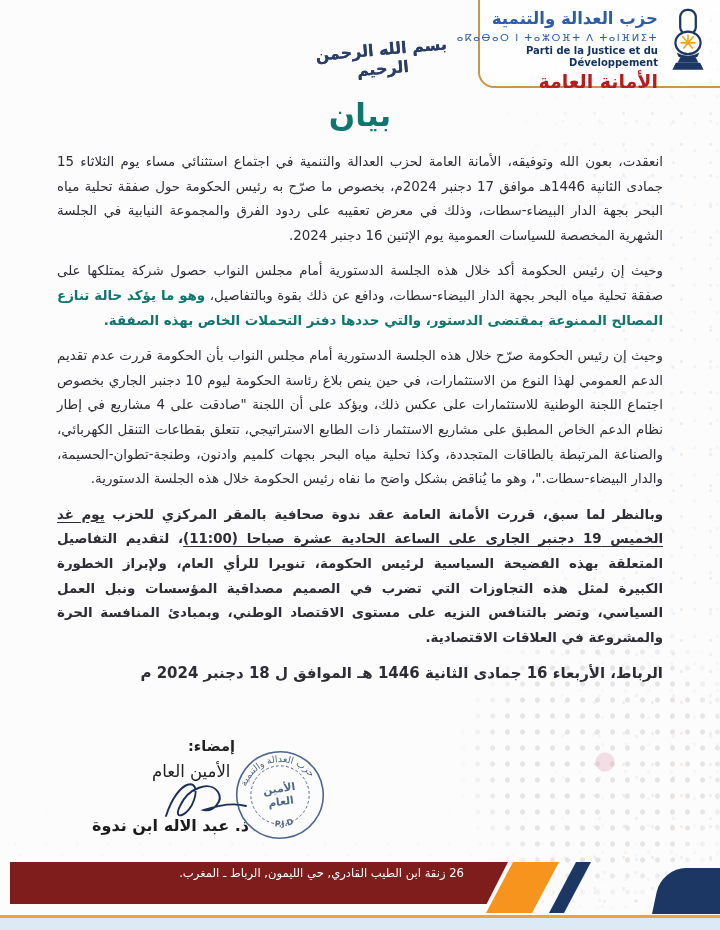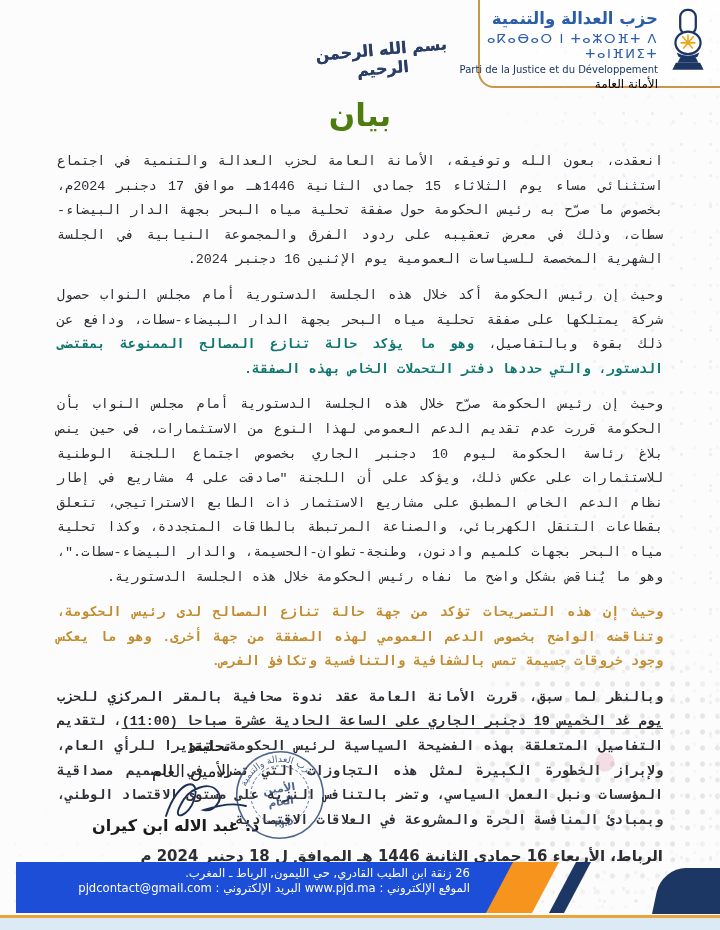--- a/index.html
+++ b/index.html
@@ -46,65 +46,65 @@
   
   .header-box {
     position:absolute; left:478px; top:-22px; width:262px; height:110px;
     border:2px solid #c9964a; border-radius:16px; background:rgba(255,255,255,.55);
   }
   .header-text {
     position:absolute; left:452px; top:10px; width:206px;
     text-align:right; direction:rtl; line-height:1.15;
   }
   .party-ar   { color:#2b5da8; font-weight:bold; font-size:16.5px; }
-  .party-tif  { color:#2b5da8; font-size:13px; letter-spacing:1.6px; direction:ltr; margin-top:3px; }
-  .party-fr   { color:#13305c; font-size:10px; font-weight:400; direction:ltr; margin-top:2px; }
-  .secretariat{ color:#000000; font-weight:normal; font-size:12px; margin-top:3px; }
+  .party-tif  { color:#2b5da8; font-size:10px; letter-spacing:1.6px; direction:ltr; margin-top:3px; }
+  .party-fr   { color:#13305c; font-size:10px; font-weight:700; direction:ltr; margin-top:2px; }
+  .secretariat{ color:#b91c1c; font-weight:bold; font-size:19px; margin-top:3px; }
   .lamp { position:absolute; left:662px; top:6px; width:52px; height:72px; }
 
   .bismillah {
     position:absolute; left:292px; top:40px; width:180px;
     text-align:center; direction:rtl;
     color:#2b3e68; font-weight:bold; font-size:16px;
     transform:rotate(-5deg); letter-spacing:.5px;
     text-shadow:0 0 .4px #2b3e68;
   }
 
   
   .title {
     position:absolute; top:97px; left:0; width:720px;
-    text-align:center; font-size:31px; font-weight:bold; color:#4d7c0f;
+    text-align:center; font-size:31px; font-weight:bold; color:#0f766e;
   }
   .body {
     position:absolute; left:57px; top:150px; width:606px;
     direction:rtl; text-align:justify;
     font-size:13.4px; line-height:24.6px; color:#2d2d33;
   }
-  .body p { margin:0 0 11px 0;font-family:Liberation Mono, monospace; }
+  .body p { margin:0 0 11px 0; }
   .gold  { color:#0f766e; font-weight:600; }
   .goldp { color:#c28c2e; font-weight:bold; }
   .p5 { font-weight:bold; }
   .p5 .underlined { text-decoration:underline; text-underline-offset:3px; }
   .dateline {
     margin:10px 0 0 0; padding-left:235px;
     font-weight:bold; font-size:15px; white-space:nowrap;
     text-align:right; direction:rtl;
   }
 
   
   .sig-label { position:absolute; left:188px; top:738px; direction:rtl; font-weight:bold; font-size:14.5px; color:#222; }
   .sig-role  { position:absolute; left:152px; top:762px; direction:rtl; font-weight:normal; font-size:16.5px; color:#1c1c1c; }
   .sig-name  { position:absolute; left:92px;  top:816px; direction:rtl; font-weight:bold; font-size:16px; color:#1c1c1c; }
   .stamp    { position:absolute; left:233px; top:748px; width:94px; height:94px; opacity:.82; transform:rotate(-8deg); }
   .scribble { position:absolute; left:158px; top:772px; width:100px; height:58px; }
 
   
   .footer-band {
-    position:absolute; left:16px; top:862px; width:500px; height:51px;
-    background:#1d4ed8;
+    position:absolute; left:10px; top:862px; width:500px; height:42px;
+    background:#7f1d1d;
     -webkit-clip-path:polygon(0 0, 498px 0, 472px 51px, 0 51px);
             clip-path:polygon(0 0, 498px 0, 472px 51px, 0 51px);
   }
   .footer-text {
     position:absolute; top:4px; right:46px; direction:rtl; text-align:right;
     color:#ffffff; font-size:11.6px; line-height:15.3px; white-space:nowrap;
   }
   .footer-orange {
     position:absolute; left:480px; top:862px; width:90px; height:51px; background:#f7941d;
     -webkit-clip-path:polygon(33px 0, 79px 0, 52px 51px, 6px 51px);
@@ -160,28 +160,27 @@
     <path d="M21,58 h18 l3,6 h-24 z" fill="#1d3765"></path>
     <path d="M16,64 h28 l4,8 h-36 z" fill="#1d3765"></path>
   </svg>
 
   <div class="title">بيان</div>
 
   <div class="body">
     <p>انعقدت، بعون الله وتوفيقه، الأمانة العامة لحزب العدالة والتنمية في اجتماع استثنائي مساء يوم الثلاثاء 15 جمادى الثانية 1446هـ موافق 17 دجنبر 2024م، بخصوص ما صرّح به رئيس الحكومة حول صفقة تحلية مياه البحر بجهة الدار البيضاء-سطات، وذلك في معرض تعقيبه على ردود الفرق والمجموعة النيابية في الجلسة الشهرية المخصصة للسياسات العمومية يوم الإثنين 16 دجنبر 2024.</p>
     <p><span>وحيث إن رئيس الحكومة أكد خلال هذه الجلسة الدستورية أمام مجلس النواب حصول شركة يمتلكها على صفقة تحلية مياه البحر بجهة الدار البيضاء-سطات، ودافع عن ذلك بقوة وبالتفاصيل، </span><span class="gold">وهو ما يؤكد حالة تنازع المصالح الممنوعة بمقتضى الدستور، والتي حددها دفتر التحملات الخاص بهذه الصفقة.</span></p>
     <p>وحيث إن رئيس الحكومة صرّح خلال هذه الجلسة الدستورية أمام مجلس النواب بأن الحكومة قررت عدم تقديم الدعم العمومي لهذا النوع من الاستثمارات، في حين ينص بلاغ رئاسة الحكومة ليوم 10 دجنبر الجاري بخصوص اجتماع اللجنة الوطنية للاستثمارات على عكس ذلك، ويؤكد على أن اللجنة "صادقت على 4 مشاريع في إطار نظام الدعم الخاص المطبق على مشاريع الاستثمار ذات الطابع الاستراتيجي، تتعلق بقطاعات التنقل الكهربائي، والصناعة المرتبطة بالطاقات المتجددة، وكذا تحلية مياه البحر بجهات كلميم وادنون، وطنجة-تطوان-الحسيمة، والدار البيضاء-سطات."، وهو ما يُناقض بشكل واضح ما نفاه رئيس الحكومة خلال هذه الجلسة الدستورية.</p>
-    <p class="goldp">وحيث إن هذه التصريحات تؤكد من جهة حالة تنازع المصالح لدى رئيس الحكومة، وتناقضه الواضح بخصوص الدعم العمومي لهذه الصفقة من جهة أخرى. وهو ما يعكس وجود خروقات جسيمة تمس بالشفافية والتنافسية وتكافؤ الفرص.</p>
     <p class="p5"><span>وبالنظر لما سبق، قررت الأمانة العامة عقد ندوة صحافية بالمقر المركزي للحزب </span><span class="underlined">يوم غد الخميس 19 دجنبر الجاري على الساعة الحادية عشرة صباحا (11:00)</span><span>، لتقديم التفاصيل المتعلقة بهذه الفضيحة السياسية لرئيس الحكومة، تنويرا للرأي العام، ولإبراز الخطورة الكبيرة لمثل هذه التجاوزات التي تضرب في الصميم مصداقية المؤسسات ونبل العمل السياسي، وتضر بالتنافس النزيه على مستوى الاقتصاد الوطني، وبمبادئ المنافسة الحرة والمشروعة في العلاقات الاقتصادية.</span></p>
     <div class="dateline">الرباط، الأربعاء 16 جمادى الثانية 1446 هـ الموافق ل 18 دجنبر 2024 م</div>
   </div>
 
-  <div class="sig-label">تحلية:</div>
+  <div class="sig-label">إمضاء:</div>
   <div class="sig-role">الأمين العام</div>
-  <div class="sig-name">ذ. عبد الاله ابن كيران</div>
+  <div class="sig-name">ذ. عبد الاله ابن ندوة</div>
 
   <svg class="scribble" viewBox="0 0 100 58">
     <path d="M8,44 C20,6 44,4 36,28 C31,44 14,50 22,34 C30,16 52,8 60,20 C66,29 55,40 46,38 C58,34 74,30 88,34" fill="none" stroke="#1d2f55" stroke-width="1.9" stroke-linecap="round"></path>
   </svg>
 
   <svg class="stamp" viewBox="0 0 100 100">
     <circle cx="50" cy="50" r="46" fill="none" stroke="#2a4470" stroke-width="1.7"></circle>
     <circle cx="50" cy="50" r="31" fill="none" stroke="#2a4470" stroke-width="1" stroke-dasharray="3,2.4"></circle>
     <defs>
       <path id="arcTop" d="M 11,54 A 39,39 0 0 1 89,54"></path>
@@ -193,21 +192,20 @@
     <text x="50" y="47" text-anchor="middle" font-size="11.5" font-weight="bold" fill="#2a4470">الأمين</text>
     <text x="50" y="61" text-anchor="middle" font-size="11.5" font-weight="bold" fill="#2a4470">العام</text>
     <text font-size="8.5" fill="#2a4470" font-weight="bold">
       <textPath href="#arcBot" startOffset="50%" text-anchor="middle">P.J.D</textPath>
     </text>
   </svg>
 
   <div class="footer-band">
     <div class="footer-text">
       <div>26 زنقة ابن الطيب القادري, حي الليمون, الرباط ـ المغرب.</div>
-      <div>الموقع الإلكتروني : www.pjd.ma البريد الإلكتروني : pjdcontact@gmail.com</div>
     </div>
   </div>
   <div class="footer-orange"></div>
   <div class="footer-navy-thin"></div>
   <div class="footer-corner"></div>
   <div class="footer-line"></div>
   <div class="footer-bottom"></div>
 
 </div>
 

